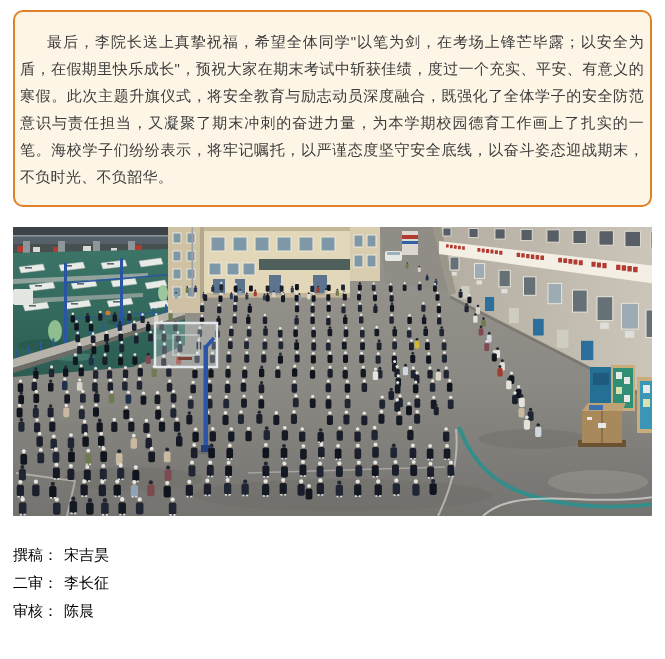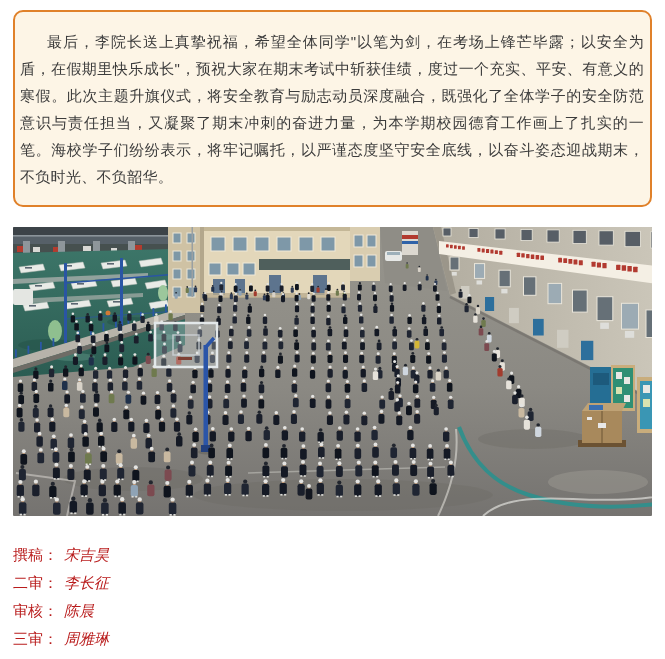--- a/index.html
+++ b/index.html
@@ -13,23 +13,23 @@
     background:#fdf5e6;padding:16px 6px 15px 5px;
   }
   .summary-box p{
     margin:0;font-size:15px;line-height:27px;color:#3c3c3c;
     text-align:justify;text-indent:27px;letter-spacing:.3px;
   }
 
   .photo{margin:20px 0 0 0;width:639px;height:289px;}
   .photo svg{display:block;width:639px;height:289px;border-radius:1px;}
 
-  .credits{margin-top:25px;font-size:15px;color:#b91c1c;}
+  .credits{margin-top:25px;font-size:15px;color:#000000;}
   .credit-row{height:28px;display:flex;align-items:center;}
-  .credit-name{margin-left:6px;font-style:italic;}
+  .credit-name{margin-left:6px;}
 </style>
 </head>
 <body>
 
 <div class="page">
 
   <section class="summary-box">
     <p>最后，李院长送上真挚祝福，希望全体同学"以笔为剑，在考场上锋芒毕露；以安全为盾，在假期里快乐成长"，预祝大家在期末考试中斩获佳绩，度过一个充实、平安、有意义的寒假。此次主题升旗仪式，将安全教育与励志动员深度融合，既强化了全体学子的安全防范意识与责任担当，又凝聚了期末冲刺的奋进力量，为本学期校园德育工作画上了扎实的一笔。海校学子们纷纷表示，将牢记嘱托，以严谨态度坚守安全底线，以奋斗姿态迎战期末，不负时光、不负韶华。</p>
   </section>
 
@@ -1410,19 +1410,15 @@
       <span class="credit-name">宋吉昊</span>
     </div>
     <div class="credit-row">
       <span class="credit-label">二审：</span>
       <span class="credit-name">李长征</span>
     </div>
     <div class="credit-row">
       <span class="credit-label">审核：</span>
       <span class="credit-name">陈晨</span>
     </div>
-    <div class="credit-row">
-      <span class="credit-label">三审：</span>
-      <span class="credit-name">周雅琳</span>
-    </div>
   </div>
 
 </div>
 
 </body></html>

